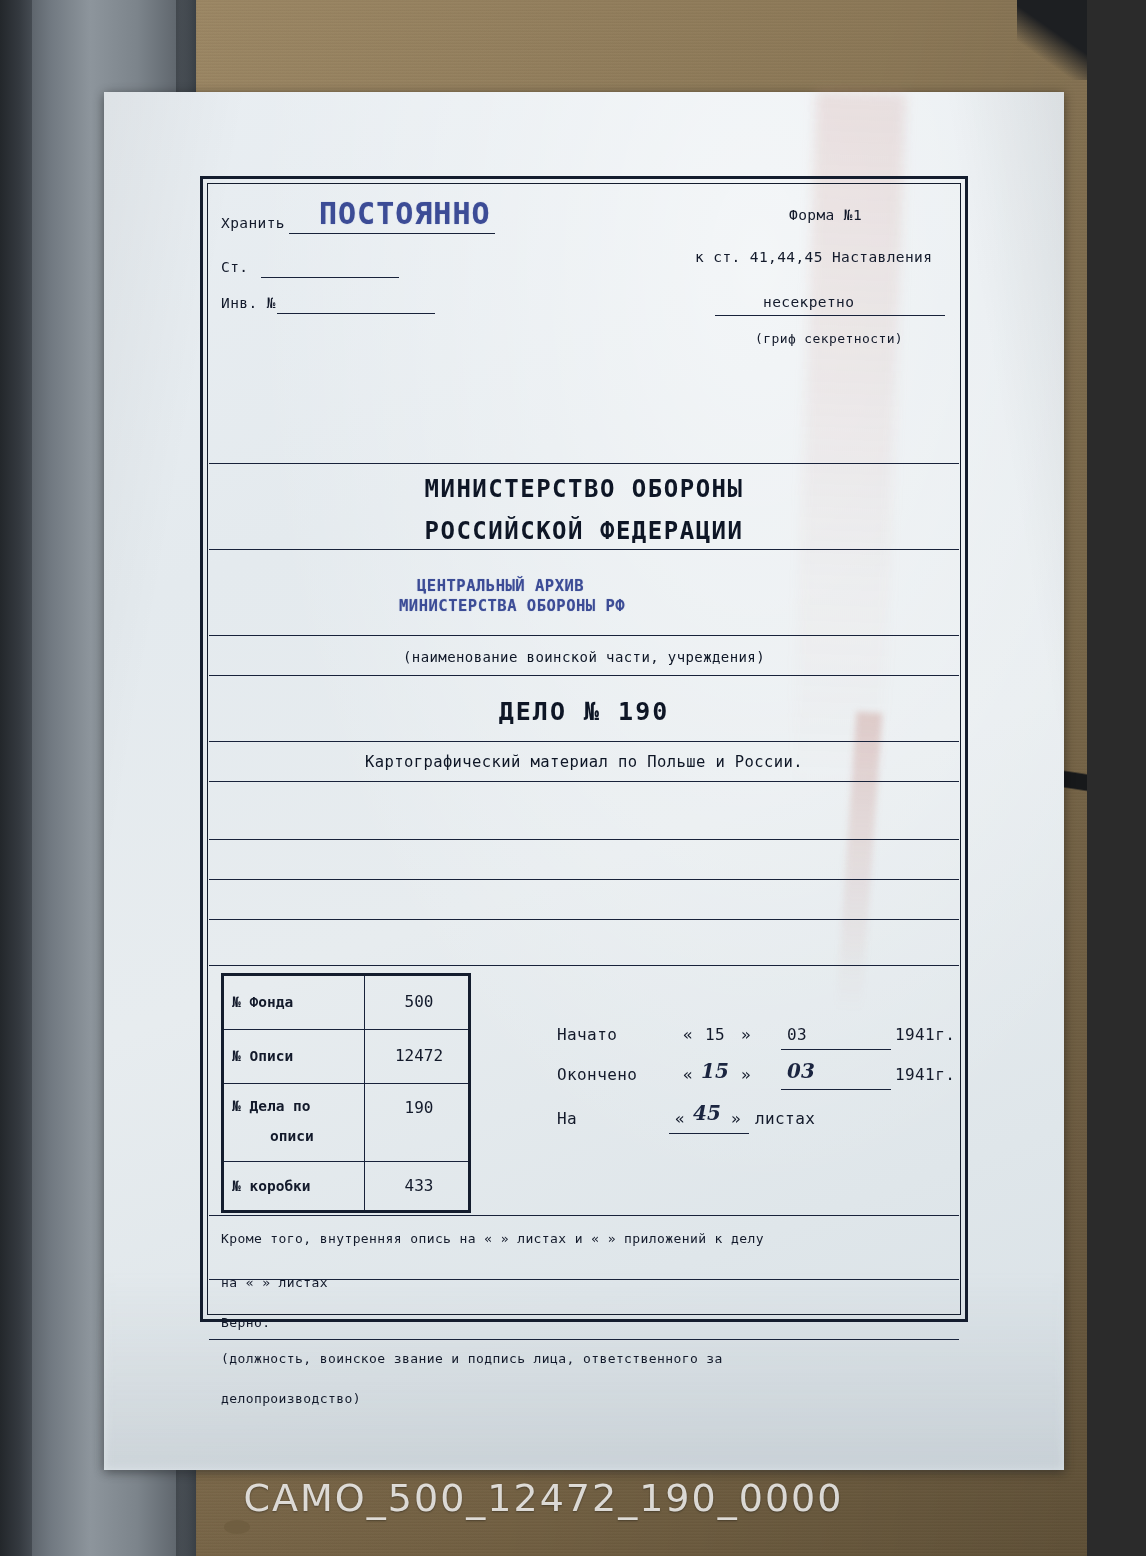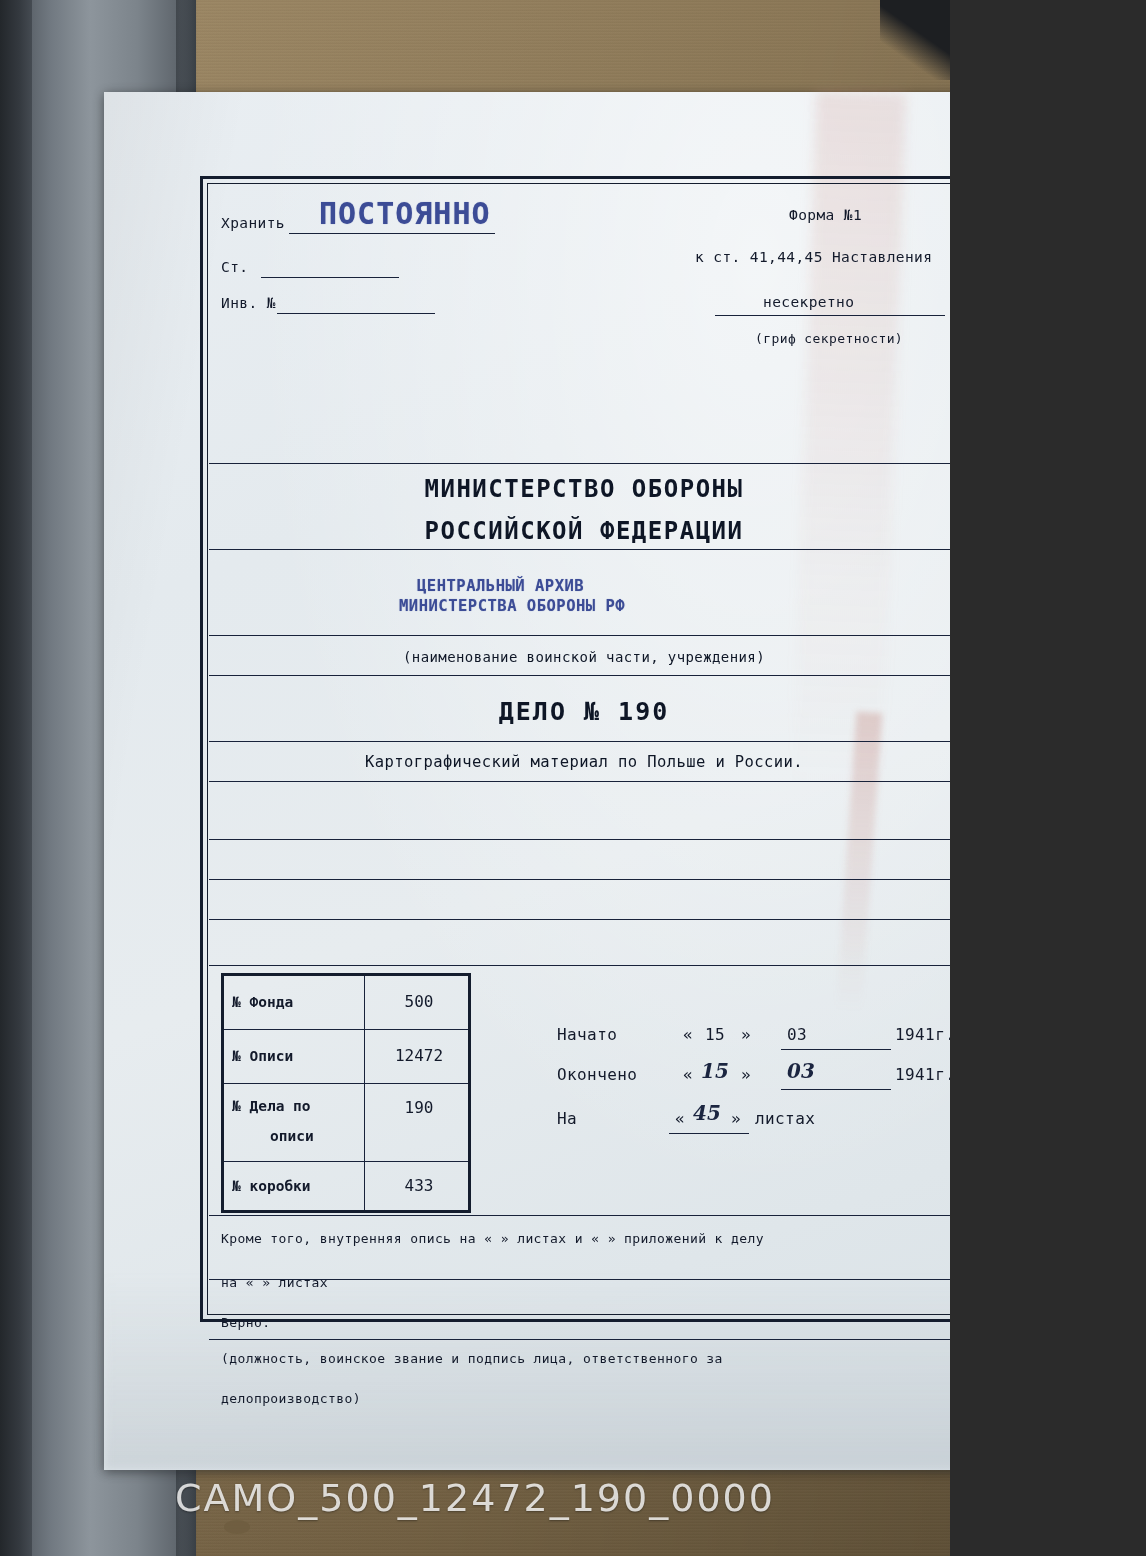--- a/index.html
+++ b/index.html
@@ -2,21 +2,21 @@
 <html><head>
 <meta charset="utf-8">
 <style>
   html, body {
     margin: 0;
     padding: 0;
     background: #2b2b2b;
   }
   #page {
     position: relative;
-    width: 950px;
+    width: 1087px;
     height: 1556px;
     overflow: hidden;
     font-family: "DejaVu Sans Mono", monospace;
     background: #be185d;
   }
   
   .bg-cardboard {
     position: absolute;
     inset: 0;
     background:

